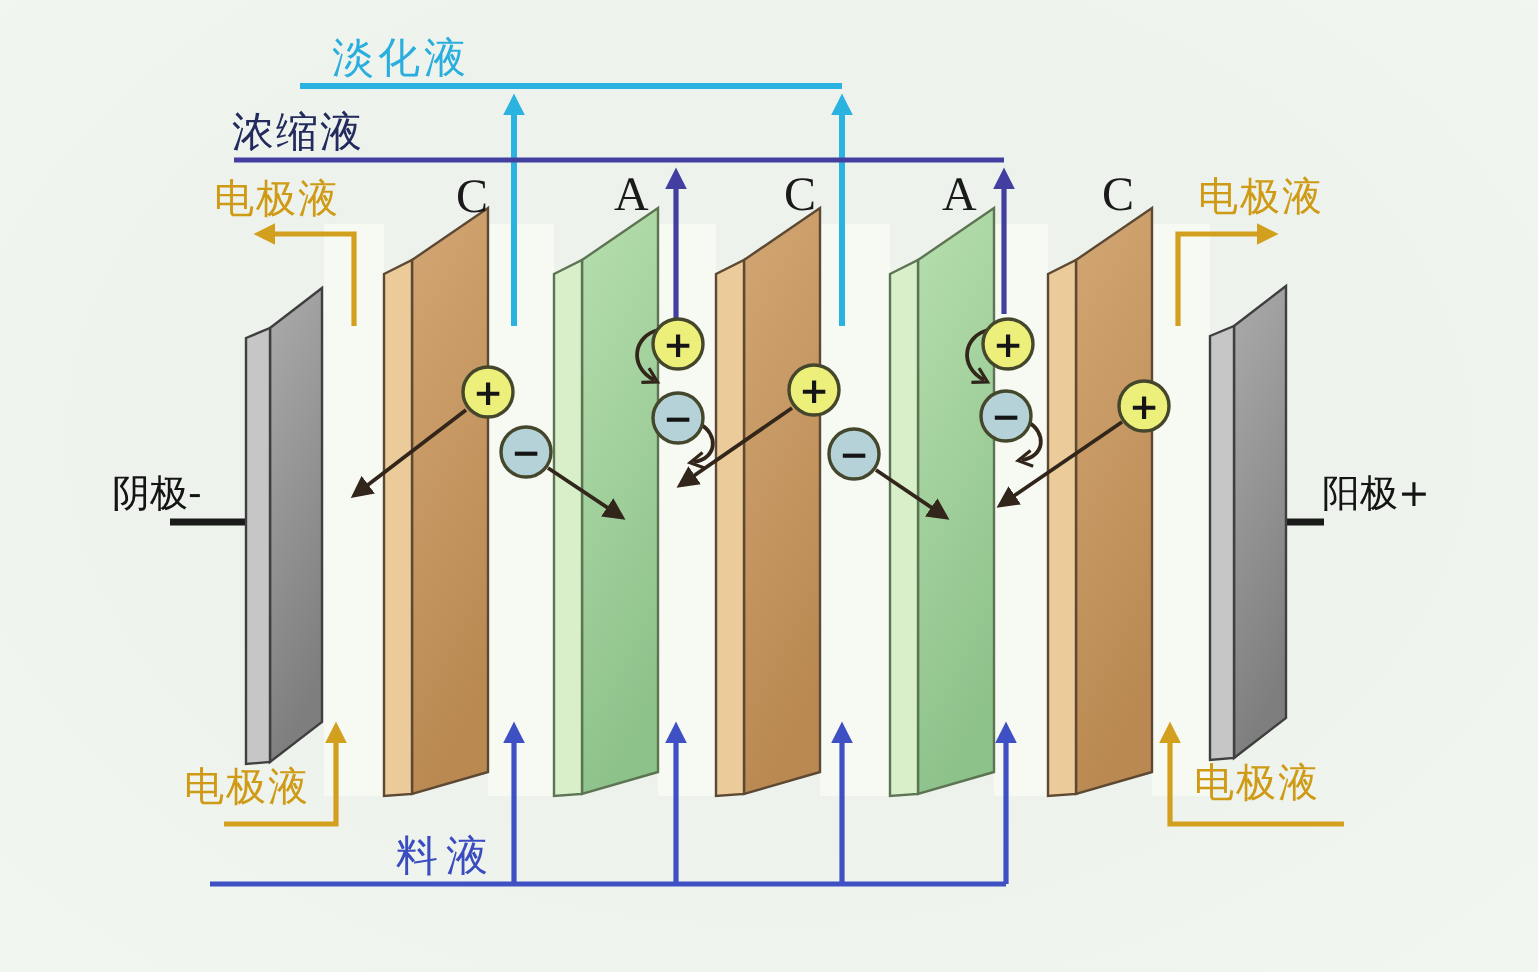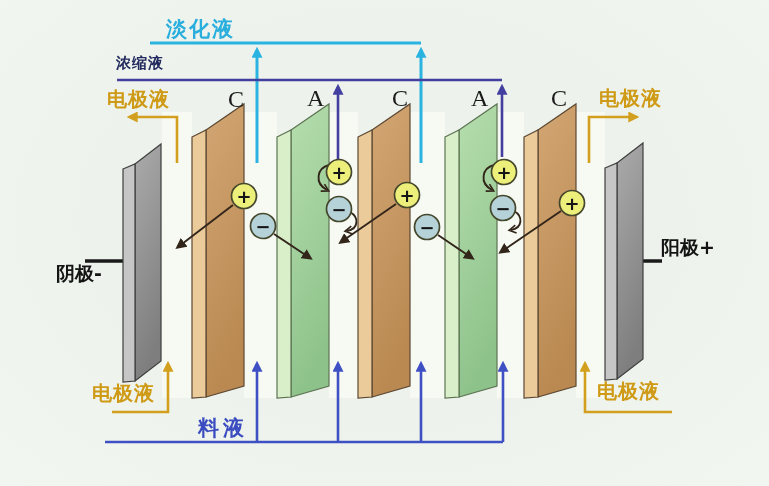--- a/index.html
+++ b/index.html
@@ -1,20 +1,20 @@
 <!DOCTYPE html>
 <html><head>
 <meta charset="utf-8">
 <style>
   html,body{margin:0;padding:0;background:#e9efe8;}
   body{font-family:"DejaVu Sans","Liberation Sans",sans-serif;}
   #stage{position:relative;margin:0 auto;overflow:hidden;
          background:radial-gradient(ellipse at 50% 45%, #edf3ec 55%, #f2f6f0 100%);}
   #diagram-svg{position:absolute;left:0;top:0;}
-  .lbl{position:absolute;line-height:1;white-space:nowrap;font-weight:bold;
+  .lbl{position:absolute;line-height:1;white-space:nowrap;font-weight:normal;
        font-family:"DejaVu Sans","Liberation Sans",sans-serif;}
   .lbl.serif{font-family:"Liberation Serif","DejaVu Serif",serif;font-weight:normal;}
 </style>
 </head>
 <body>
 
 <div id="stage" style="width: 769px; height: 486px;">
   <svg id="diagram-svg" xmlns="http://www.w3.org/2000/svg" width="769" height="486" viewBox="0 0 769 486">
       <defs>
         <marker id="arr2ab3e0" viewBox="0 0 10 10" refX="7" refY="5" markerWidth="11" markerHeight="11" markerUnits="userSpaceOnUse" orient="auto">
@@ -158,24 +158,24 @@
         <text x="503" y="214.5" text-anchor="middle" font-size="18" font-weight="bold" fill="#151515" font-family="&quot;DejaVu Sans&quot;,&quot;Liberation Sans&quot;,sans-serif">−</text>
       </g>
       <g>
         <line x1="561" y1="211" x2="501" y2="252" stroke="#32251a" stroke-width="1.9" marker-end="url(#arr32251a)"></line>
         <circle cx="572" cy="203" r="12.5" fill="#edef7b" stroke="#45472c" stroke-width="1.7"></circle>
         <text x="572" y="209.5" text-anchor="middle" font-size="18" font-weight="bold" fill="#151515" font-family="&quot;DejaVu Sans&quot;,&quot;Liberation Sans&quot;,sans-serif">+</text>
       </g>
     </svg>
   <div id="label-layer">
       <div class="lbl" style="left: 166px; top: 19px; font-size: 21px; color: rgb(41, 174, 222); letter-spacing: 2px;">淡化液</div>
-      <div class="lbl" style="left: 116px; top: 56px; font-size: 15px; color: rgb(34, 42, 94); letter-spacing: 1px; text-align: center;">浓缩液</div>
+      <div class="lbl" style="left: 116px; top: 56px; font-size: 21px; color: rgb(34, 42, 94); letter-spacing: 1px; text-align: center;">浓缩液</div>
       <div class="lbl" style="left: 107px; top: 89px; font-size: 20px; color: rgb(207, 154, 22); letter-spacing: 1px;">电极液</div>
       <div class="lbl" style="left: 599px; top: 88px; font-size: 20px; color: rgb(207, 154, 22); letter-spacing: 1px;">电极液</div>
-      <div class="lbl" style="left: 56px; top: 238px; font-size: 19px; color: rgb(20, 20, 20); margin-top: 26px;">阴极-</div>
+      <div class="lbl" style="left: 56px; top: 238px; font-size: 19px; color: rgb(20, 20, 20);">阴极-</div>
       <div class="lbl" style="left: 661px; top: 238px; font-size: 19px; color: rgb(20, 20, 20);">阳极+</div>
       <div class="lbl" style="left: 92px; top: 383px; font-size: 20px; color: rgb(207, 154, 22); letter-spacing: 1px;">电极液</div>
       <div class="lbl" style="left: 597px; top: 381px; font-size: 20px; color: rgb(207, 154, 22); letter-spacing: 1px;">电极液</div>
       <div class="lbl" style="left: 198px; top: 418px; font-size: 21px; color: rgb(58, 76, 192); letter-spacing: 4px; text-align: center;">料液</div>
       <div class="lbl serif" style="left: 228px; top: 87px; font-size: 24px; color: rgb(26, 26, 26);">C</div>
       <div class="lbl serif" style="left: 307px; top: 86px; font-size: 24px; color: rgb(26, 26, 26);">A</div>
       <div class="lbl serif" style="left: 392px; top: 86px; font-size: 24px; color: rgb(26, 26, 26);">C</div>
       <div class="lbl serif" style="left: 471px; top: 86px; font-size: 24px; color: rgb(26, 26, 26);">A</div>
       <div class="lbl serif" style="left: 551px; top: 86px; font-size: 24px; color: rgb(26, 26, 26);">C</div>
     </div>

